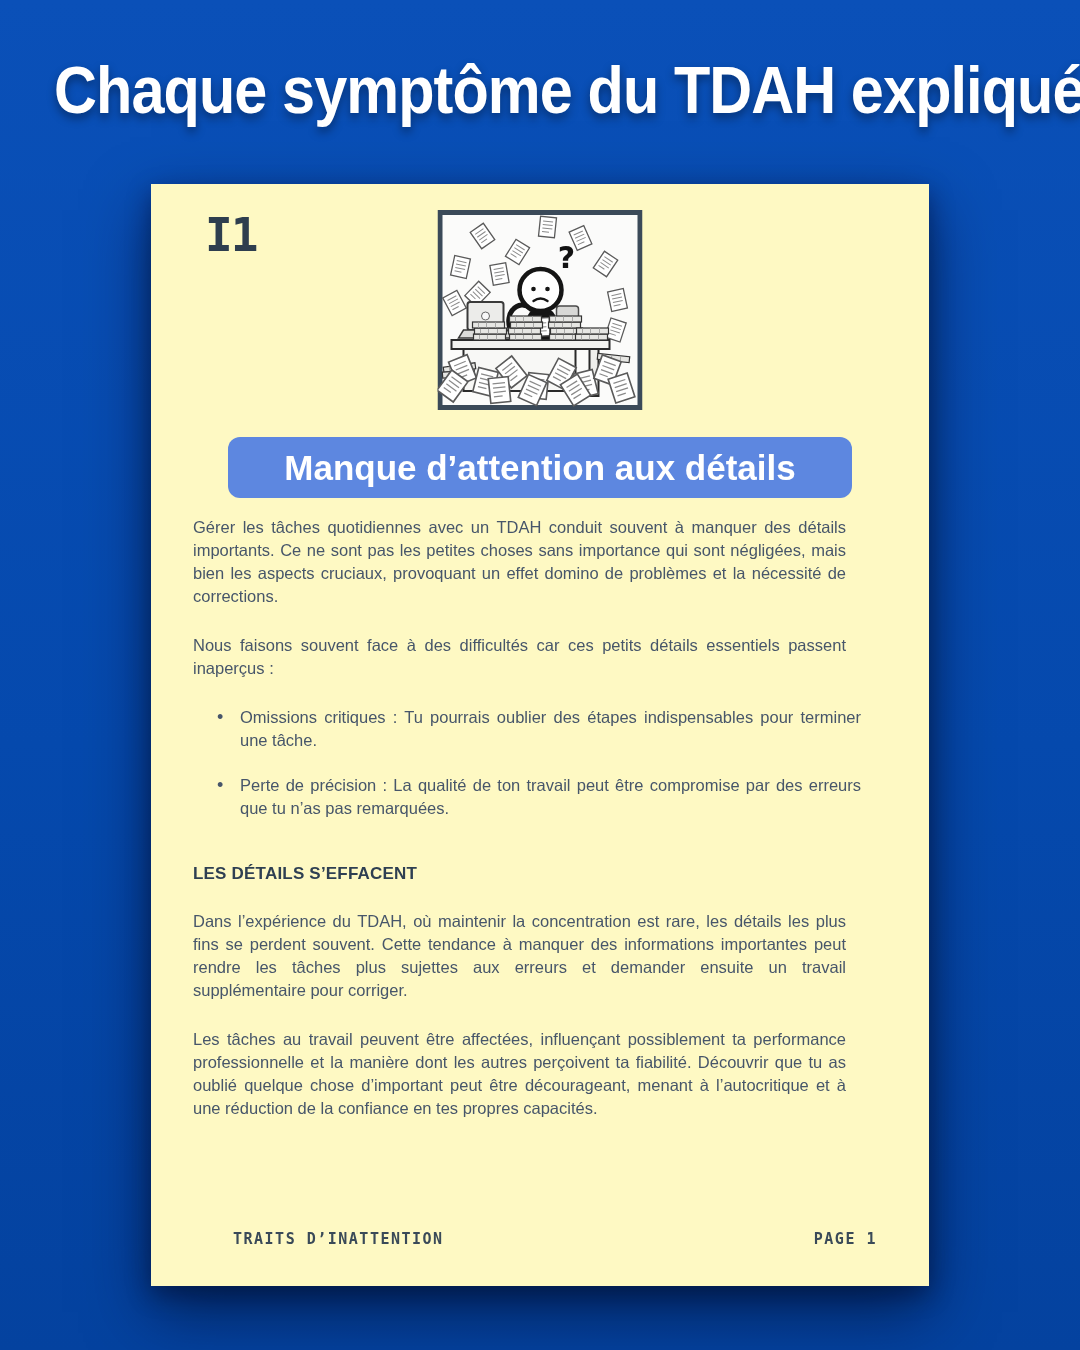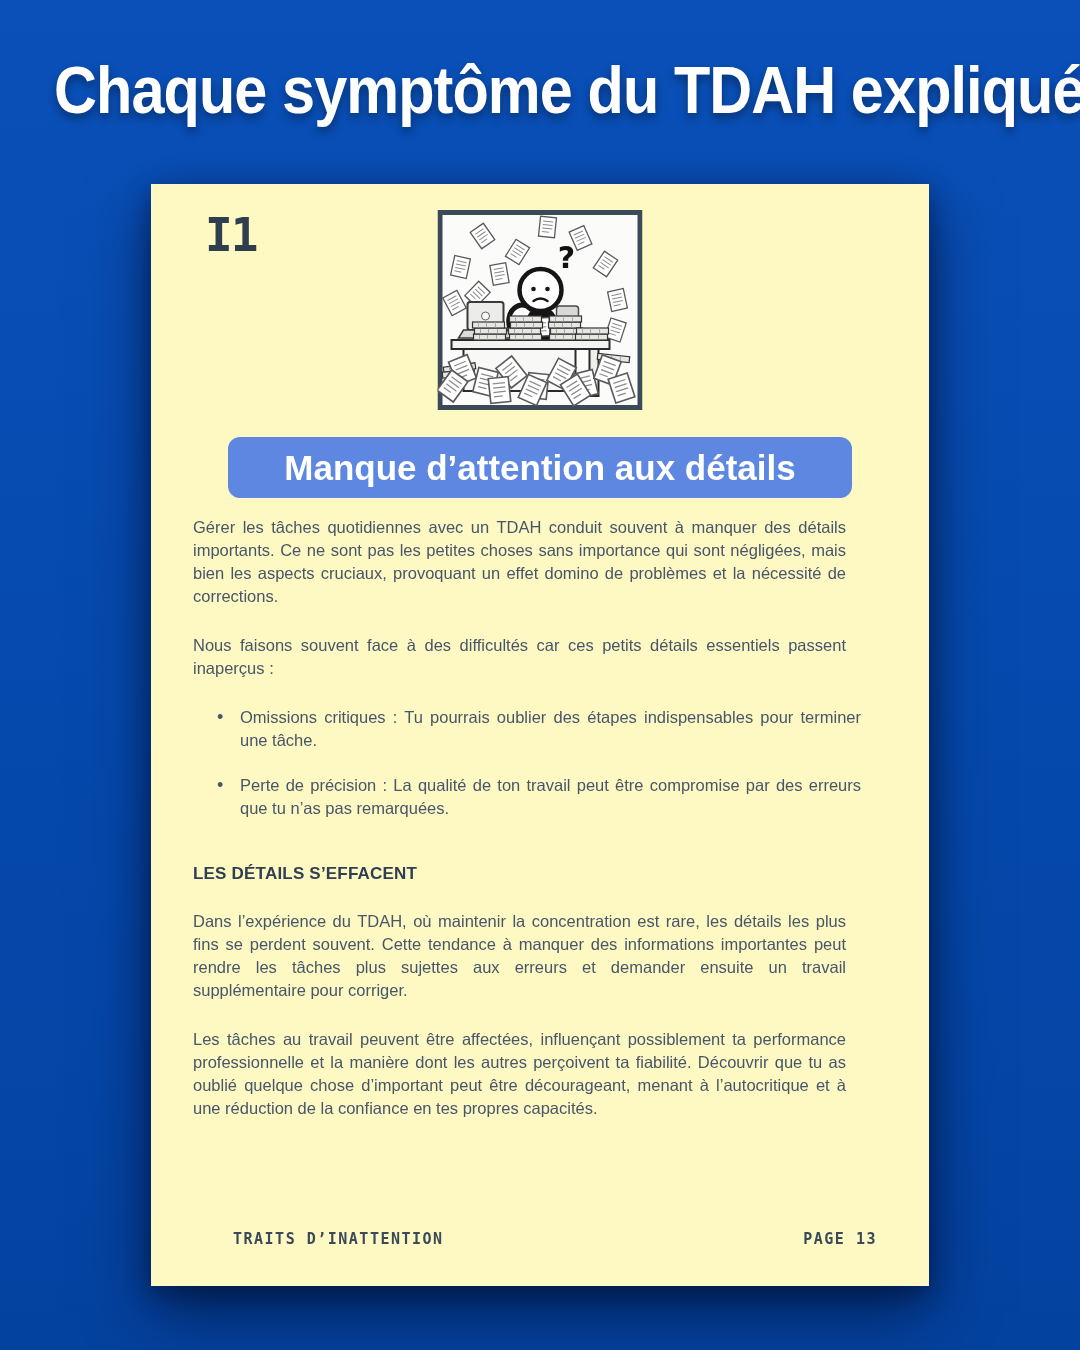--- a/index.html
+++ b/index.html
@@ -167,16 +167,16 @@
     </ul>
 
     <h2>LES DÉTAILS S’EFFACENT</h2>
     <p>Dans l’expérience du TDAH, où maintenir la concentration est rare, les détails les plus fins se perdent souvent. Cette tendance à manquer des informations importantes peut rendre les tâches plus sujettes aux erreurs et demander ensuite un travail supplémentaire pour corriger.</p>
 
     <p>Les tâches au travail peuvent être affectées, influençant possiblement ta performance professionnelle et la manière dont les autres perçoivent ta fiabilité. Découvrir que tu as oublié quelque chose d’important peut être décourageant, menant à l’autocritique et à une réduction de la confiance en tes propres capacités.</p>
   </div>
 
   <div class="footer">
     <span>TRAITS D’INATTENTION</span>
-    <span>PAGE 13</span>
+    <span>PAGE 1</span>
   </div>
 
 </div>
 
 </body></html>

